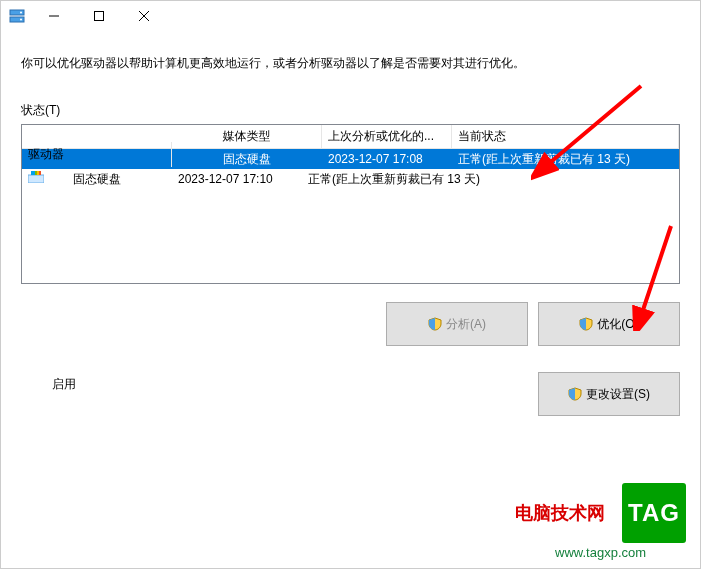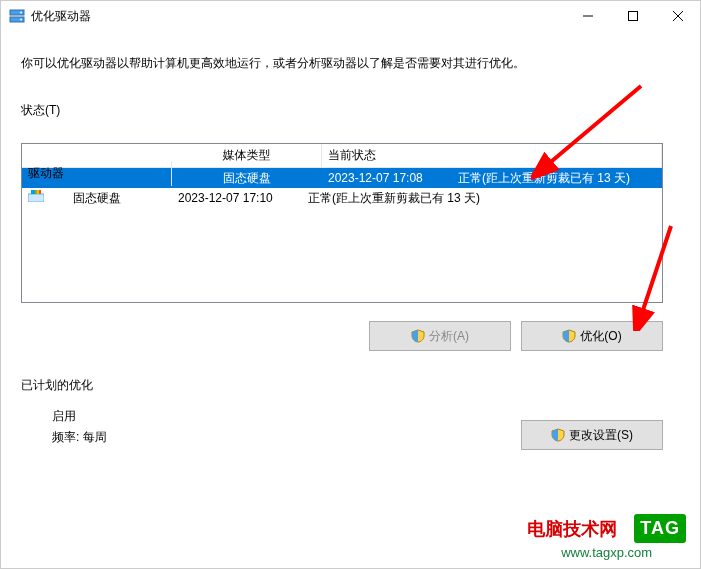--- a/index.html
+++ b/index.html
@@ -26,23 +26,23 @@
     margin-right: 6px;
     position: relative;
   }
   .titlebar .title { flex: 1; }
   .win-controls { display: flex; }
   .win-btn {
     width: 45px; height: 30px;
     display: flex; align-items: center; justify-content: center;
     color: #000;
   }
-  .content { padding: 10px 37px 0 20px; }
+  .content { padding: 10px 20px 0 20px; }
   .desc { margin: 14px 0 30px 0; }
-  .section-label { margin-bottom: 24px; }
+  .section-label { margin-bottom: 5px; }
   .listbox {
     border: 1px solid #828790;
     background: #fff;
     height: 160px;
     overflow: hidden;
   }
   .list-header {
     display: flex;
     height: 24px;
     align-items: center;
@@ -82,21 +82,21 @@
     position: relative;
   }
   .button-row {
     display: flex;
     justify-content: flex-end;
     gap: 10px;
     margin-top: 18px;
   }
   .btn {
     min-width: 142px;
-    height: 30px;
+    height: 44px;
     border: 1px solid #adadad;
     background: #e1e1e1;
     display: flex;
     align-items: center;
     justify-content: center;
     gap: 4px;
     font-family: inherit;
     font-size: 12px;
     cursor: pointer;
   }
@@ -131,22 +131,22 @@
   }
   .watermark .cn {
     color: #d80000;
     font-weight: bold;
     font-size: 18px;
   }
   .watermark .tag {
     background: #00a000;
     color: #fff;
     font-weight: bold;
-    font-size: 18px;
-    padding: 4px 6px;
+    font-size: 24px;
+    padding: 16px 6px;
     border-radius: 3px;
     letter-spacing: 1px;
   }
   .watermark .url {
     color: #15803d;
     font-size: 13px;
     margin-top: 2px;
   }
   .b-label { margin-bottom: 0; }
 </style>
@@ -155,21 +155,20 @@
 
 <div class="titlebar">
   <span class="app-icon">
     <svg viewBox="0 0 16 16" width="16" height="16">
       <rect x="1" y="2" width="14" height="5" fill="#4aa0e6" stroke="#2a6fb0"></rect>
       <rect x="1" y="9" width="14" height="5" fill="#4aa0e6" stroke="#2a6fb0"></rect>
       <circle cx="12" cy="4.5" r="1" fill="#fff"></circle>
       <circle cx="12" cy="11.5" r="1" fill="#fff"></circle>
     </svg>
   </span>
-  <span class="title">优化驱动器</span>
   <div class="win-controls">
     <div class="win-btn">
       <svg width="10" height="10">
           <line x1="0" y1="5" x2="10" y2="5" stroke="#000" stroke-width="1"></line>
         </svg>
     </div>
     <div class="win-btn">
       <svg width="10" height="10">
           <rect x="0.5" y="0.5" width="9" height="9" fill="none" stroke="#000" stroke-width="1"></rect>
         </svg>
@@ -185,20 +184,21 @@
 
 <div class="content">
   <p class="desc">你可以优化驱动器以帮助计算机更高效地运行，或者分析驱动器以了解是否需要对其进行优化。</p>
 
   <div class="section-label">状态(T)</div>
 
   <div class="listbox">
     <div class="list-header">
       <div class="col col-drive">驱动器</div>
       <div class="col col-media">媒体类型</div>
+      <div class="col col-last">上次分析或优化的...</div>
       <div class="col col-status">当前状态</div>
     </div>
 
     <div class="list-row selected">
       <div class="cell col-drive">
         <span class="drive-icon">
           <svg viewBox="0 0 16 12" width="16" height="12">
             <rect x="0" y="4" width="16" height="8" fill="#cfe8ff" stroke="#6bb0e8"></rect>
             <rect x="3" y="0" width="4" height="4" fill="#00a2ed"></rect>
             <rect x="7" y="0" width="2" height="4" fill="#7fba00"></rect>
@@ -235,25 +235,23 @@
         <svg viewBox="0 0 14 14" width="14" height="14">
           <path d="M7 1 L13 3 V7 C13 10 10 13 7 13 C4 13 1 10 1 7 V3 Z" fill="#ffd24d" stroke="#b38600"></path>
           <path d="M7 1 L7 13 C4 13 1 10 1 7 V3 Z" fill="#4aa0e6"></path>
         </svg>
       </span>
       <span>优化(O)</span>
     </button>
   </div>
 
   <div class="schedule-section">
-    <div class="section-label b-label">已计划的优化</div>
     <div class="schedule-body">
       <div class="schedule-text">
         <p class="bold">启用</p>
-        <p>频率: 每周</p>
       </div>
       <div class="schedule-btn-col">
         <button class="btn">
           <span class="shield">
             <svg viewBox="0 0 14 14" width="14" height="14">
               <path d="M7 1 L13 3 V7 C13 10 10 13 7 13 C4 13 1 10 1 7 V3 Z" fill="#ffd24d" stroke="#b38600"></path>
               <path d="M7 1 L7 13 C4 13 1 10 1 7 V3 Z" fill="#4aa0e6"></path>
             </svg>
           </span>
           <span>更改设置(S)</span>

